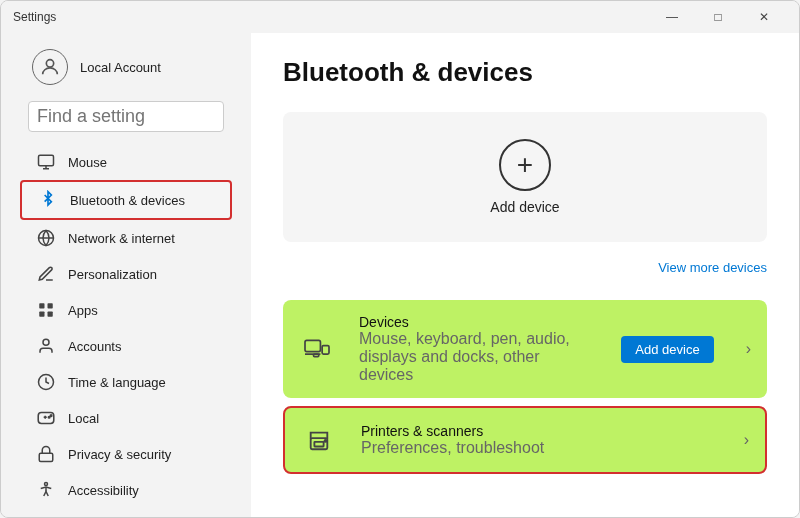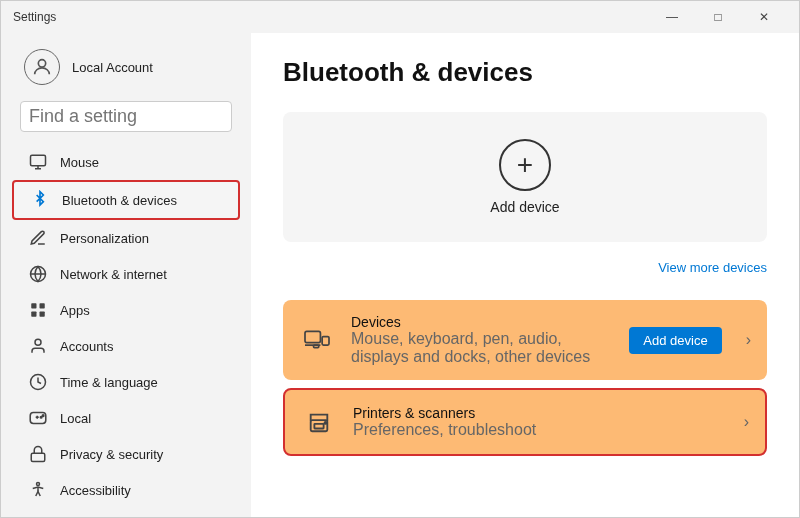--- a/index.html
+++ b/index.html
@@ -13,21 +13,21 @@
     }
 
     
     .window {
       width: 800px;
       height: 518px;
       background: #f3f3f3;
       display: flex;
       flex-direction: column;
       border: 1px solid #ccc;
-      border-radius: 0;
+      border-radius: 8px;
       overflow: hidden;
     }
 
     
     .titlebar {
       height: 32px;
       background: #f3f3f3;
       display: flex;
       align-items: center;
       justify-content: space-between;
@@ -60,21 +60,21 @@
       flex: 1;
       overflow: hidden;
     }
 
     
     .sidebar {
       width: 250px;
       background: #f3f3f3;
       display: flex;
       flex-direction: column;
-      padding: 8px 7px;
+      padding: 8px 15px;
       flex-shrink: 0;
       overflow-y: auto;
     }
 
     .user-section {
       display: flex;
       align-items: center;
       padding: 8px 16px 12px 16px;
       gap: 12px;
     }
@@ -197,25 +197,25 @@
       color: #0078d4;
       font-size: 13px;
       text-decoration: none;
       cursor: pointer;
     }
 
     
     .settings-row {
       display: flex;
       align-items: center;
-      background: #fdba74;
+      background: #bef264;
       border-radius: 8px;
       padding: 14px 16px;
       margin-bottom: 8px;
-      gap: 16px;
+      gap: 24px;
       cursor: pointer;
     }
     .settings-row.highlighted {
       border: 2px solid #d32f2f;
     }
     .row-icon {
       width: 36px;
       height: 36px;
       display: flex;
       align-items: center;
@@ -302,36 +302,36 @@
           <svg width="16" height="20" viewBox="0 0 16 24" fill="none" stroke="#0078d4" stroke-width="2">
             <polyline points="4,6 12,14 8,18 8,2 12,6 4,14"></polyline>
           </svg>
         </span>
         <span>Bluetooth &amp; devices</span>
       </div>
 
       <div class="nav-item">
         <span class="nav-icon">
           <svg width="18" height="18" viewBox="0 0 24 24" fill="none" stroke="#444" stroke-width="2">
-            <path d="M12 20h9"></path>
-              <path d="M16.5 3.5a2.121 2.121 0 0 1 3 3L7 19l-4 1 1-4L16.5 3.5z"></path>
-          </svg>
-        </span>
-        <span>Personalization</span>
-      </div>
-
-      <div class="nav-item">
-        <span class="nav-icon">
-          <svg width="18" height="18" viewBox="0 0 24 24" fill="none" stroke="#444" stroke-width="2">
             <circle cx="12" cy="12" r="10"></circle>
             <line x1="2" y1="12" x2="22" y2="12"></line>
             <path d="M12 2a15.3 15.3 0 0 1 4 10 15.3 15.3 0 0 1-4 10 15.3 15.3 0 0 1-4-10 15.3 15.3 0 0 1 4-10z"></path>
           </svg>
         </span>
         <span>Network &amp; internet</span>
+      </div>
+
+      <div class="nav-item">
+        <span class="nav-icon">
+          <svg width="18" height="18" viewBox="0 0 24 24" fill="none" stroke="#444" stroke-width="2">
+            <path d="M12 20h9"></path>
+              <path d="M16.5 3.5a2.121 2.121 0 0 1 3 3L7 19l-4 1 1-4L16.5 3.5z"></path>
+          </svg>
+        </span>
+        <span>Personalization</span>
       </div>
 
       <div class="nav-item">
         <span class="nav-icon">
           <svg width="18" height="18" viewBox="0 0 24 24" fill="#444">
             <rect x="3" y="3" width="7" height="7" rx="1" fill="#444"></rect>
             <rect x="14" y="3" width="7" height="7" rx="1" fill="#444"></rect>
             <rect x="3" y="14" width="7" height="7" rx="1" fill="#444"></rect>
             <rect x="14" y="14" width="7" height="7" rx="1" fill="#444"></rect>
           </svg>

